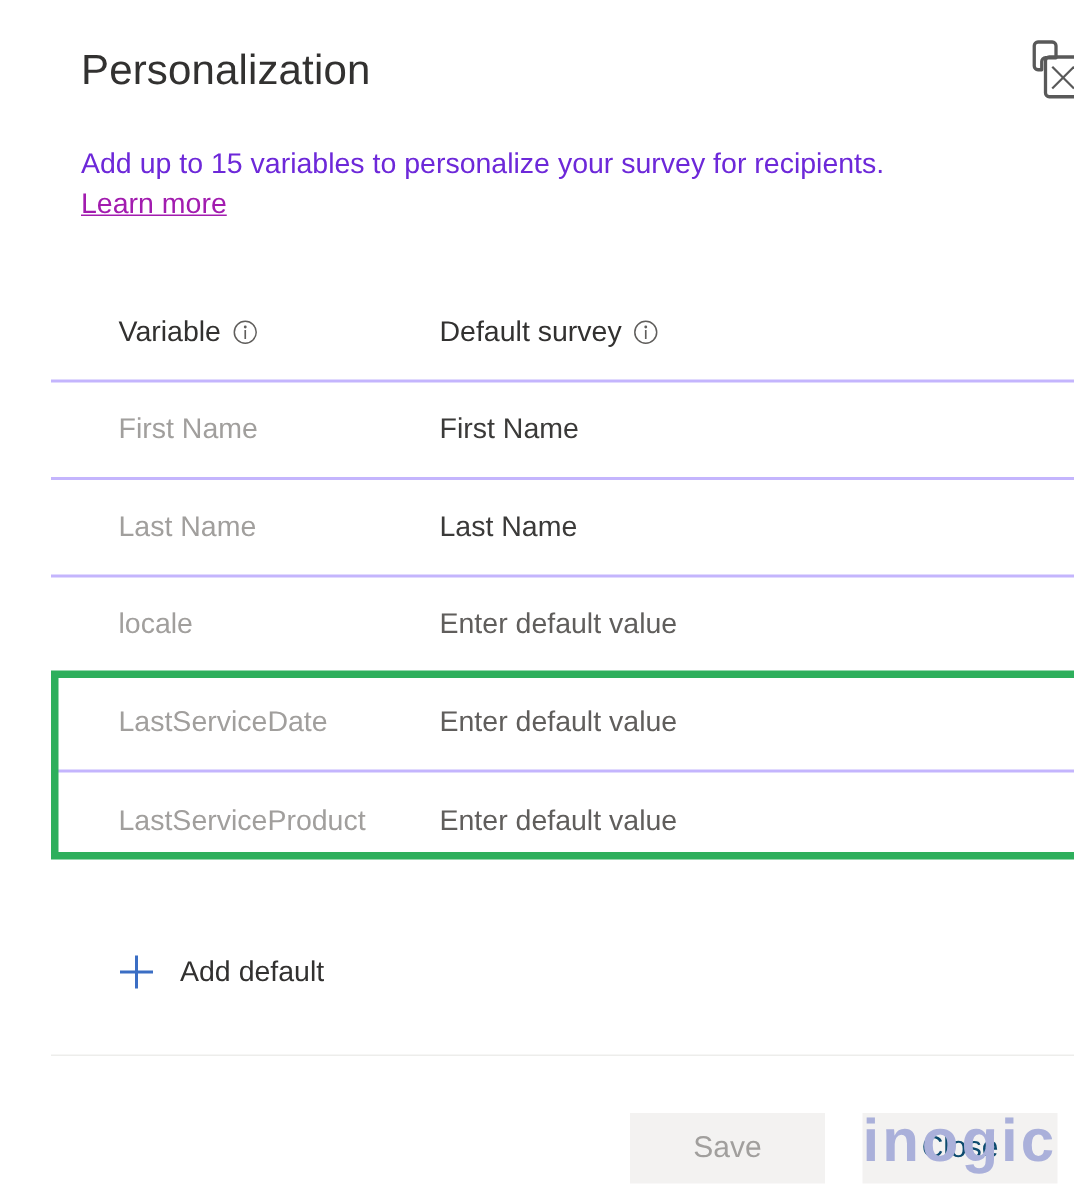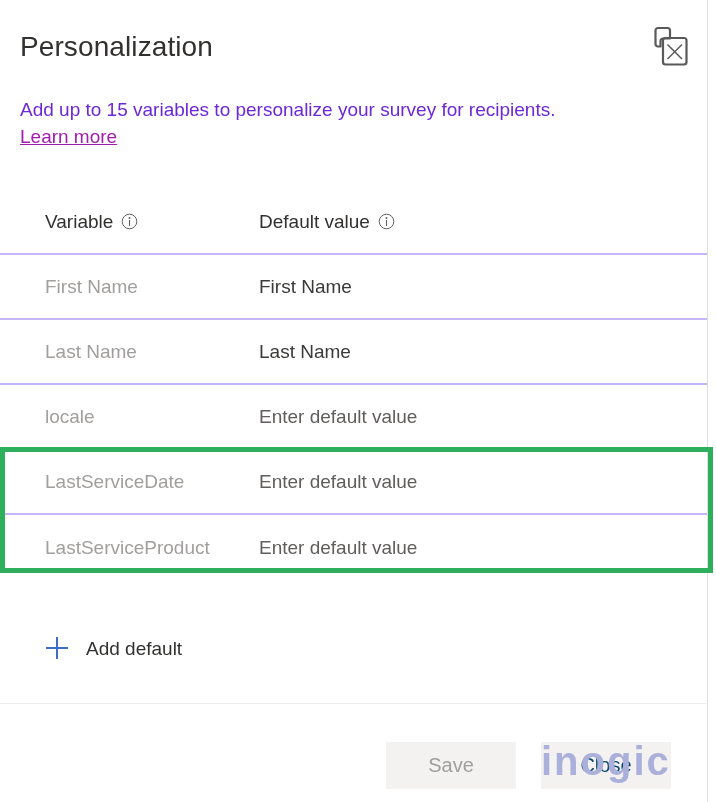--- a/index.html
+++ b/index.html
@@ -13,20 +13,21 @@
     font-family: "Liberation Sans", sans-serif;
     overflow: hidden;
   }
 
   #panel {
     position: relative;
     width: 580px;
     height: 802px;
     background: #ffffff;
     box-sizing: border-box;
+    margin-left: 34px;
   }
 
   
   #panel-right-edge {
     position: absolute;
     top: 0;
     left: 707px;
     width: 1px;
     height: 802px;
     background: #e1dfdd;
@@ -302,21 +303,21 @@
         <span class="header-label">Variable</span>
         <span class="info-icon">
           <svg width="17" height="17" viewBox="0 0 17 17" fill="none" xmlns="http://www.w3.org/2000/svg">
             <circle cx="8.5" cy="8.5" r="7.3" stroke="#605e5c" stroke-width="1"></circle>
             <circle cx="8.5" cy="5" r="0.95" fill="#605e5c"></circle>
             <rect x="7.95" y="7" width="1.1" height="6" fill="#605e5c"></rect>
           </svg>
         </span>
       </div>
       <div class="col-default">
-        <span class="header-label">Default value</span>
+        <span class="header-label">Default survey</span>
         <span class="info-icon">
           <svg width="17" height="17" viewBox="0 0 17 17" fill="none" xmlns="http://www.w3.org/2000/svg">
             <circle cx="8.5" cy="8.5" r="7.3" stroke="#605e5c" stroke-width="1"></circle>
             <circle cx="8.5" cy="5" r="0.95" fill="#605e5c"></circle>
             <rect x="7.95" y="7" width="1.1" height="6" fill="#605e5c"></rect>
           </svg>
         </span>
       </div>
     </div>
 

